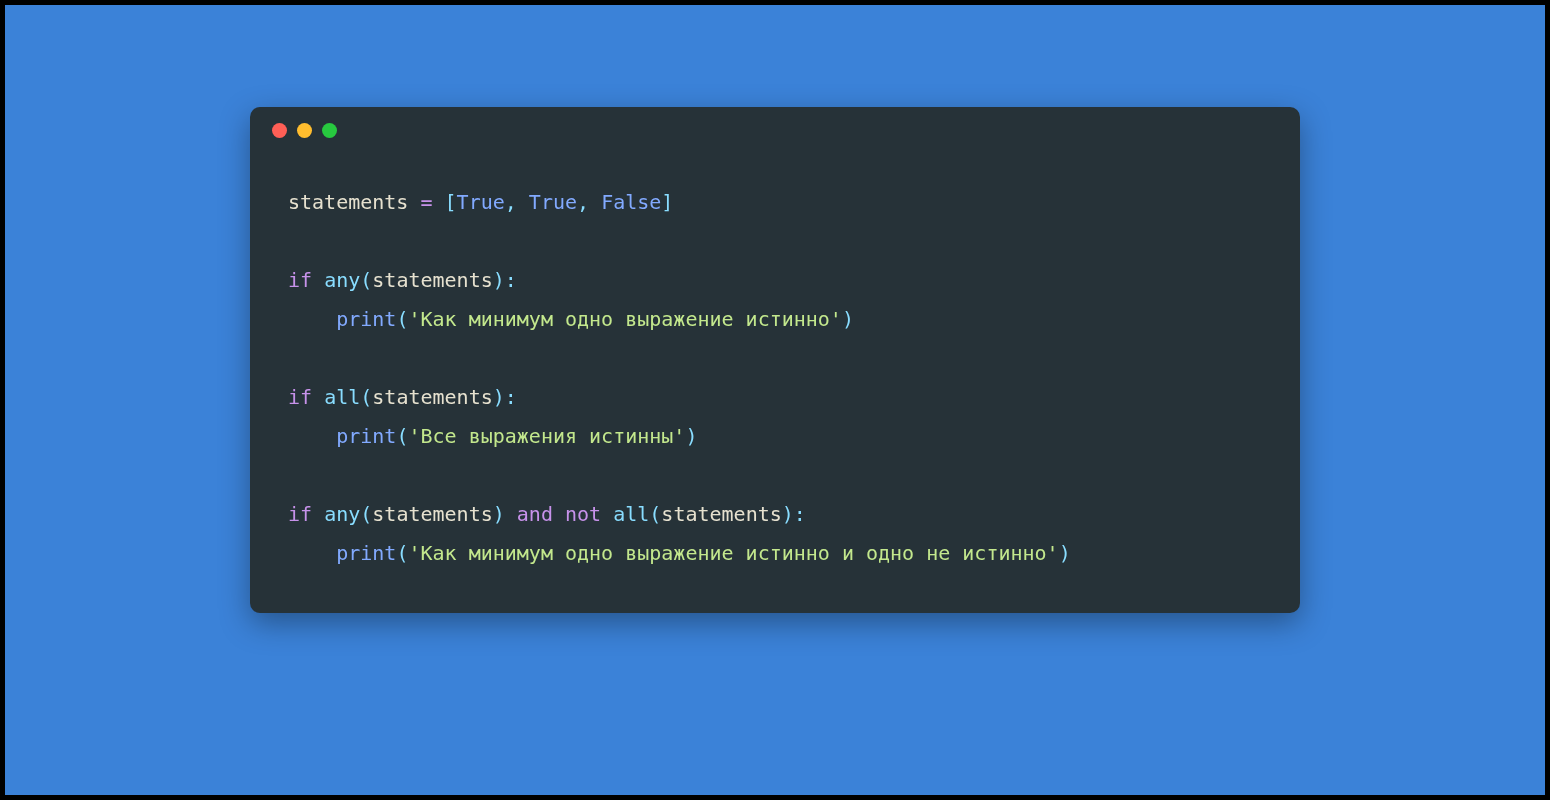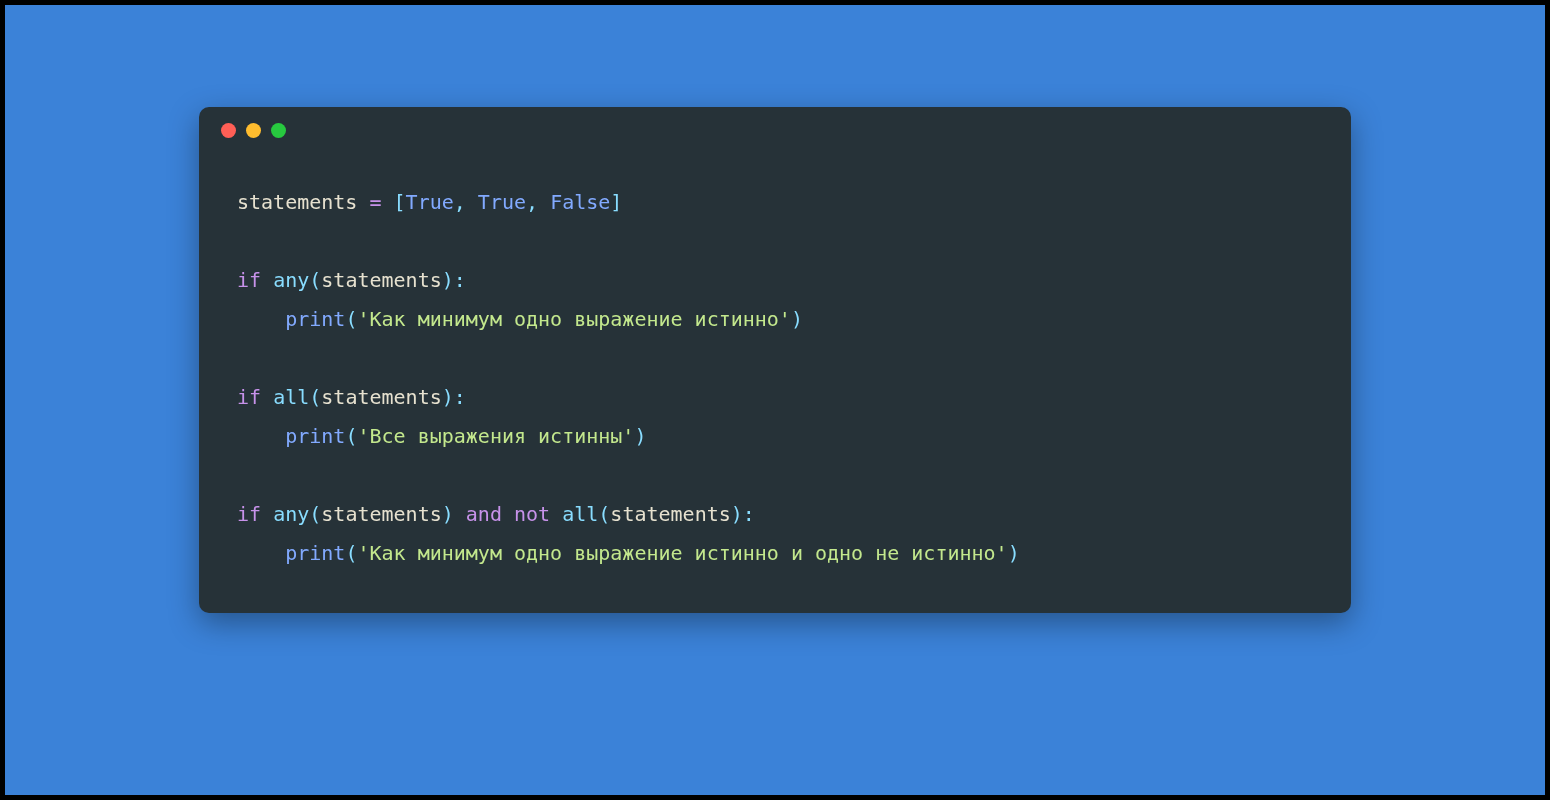--- a/index.html
+++ b/index.html
@@ -15,21 +15,21 @@
     .outer {
       width: 1540px;
       height: 790px;
       background: #3b82d8;
       display: flex;
       align-items: flex-start;
       justify-content: center;
       padding-top: 102px;
     }
     .window {
-      width: 1152px;
+      width: 1050px;
       background: #263238;
       border-radius: 10px;
       box-shadow: 0 10px 30px rgba(0,0,0,0.35);
       overflow: hidden;
     }
     .titlebar {
       height: 46px;
       display: flex;
       align-items: center;
       padding-left: 22px;

